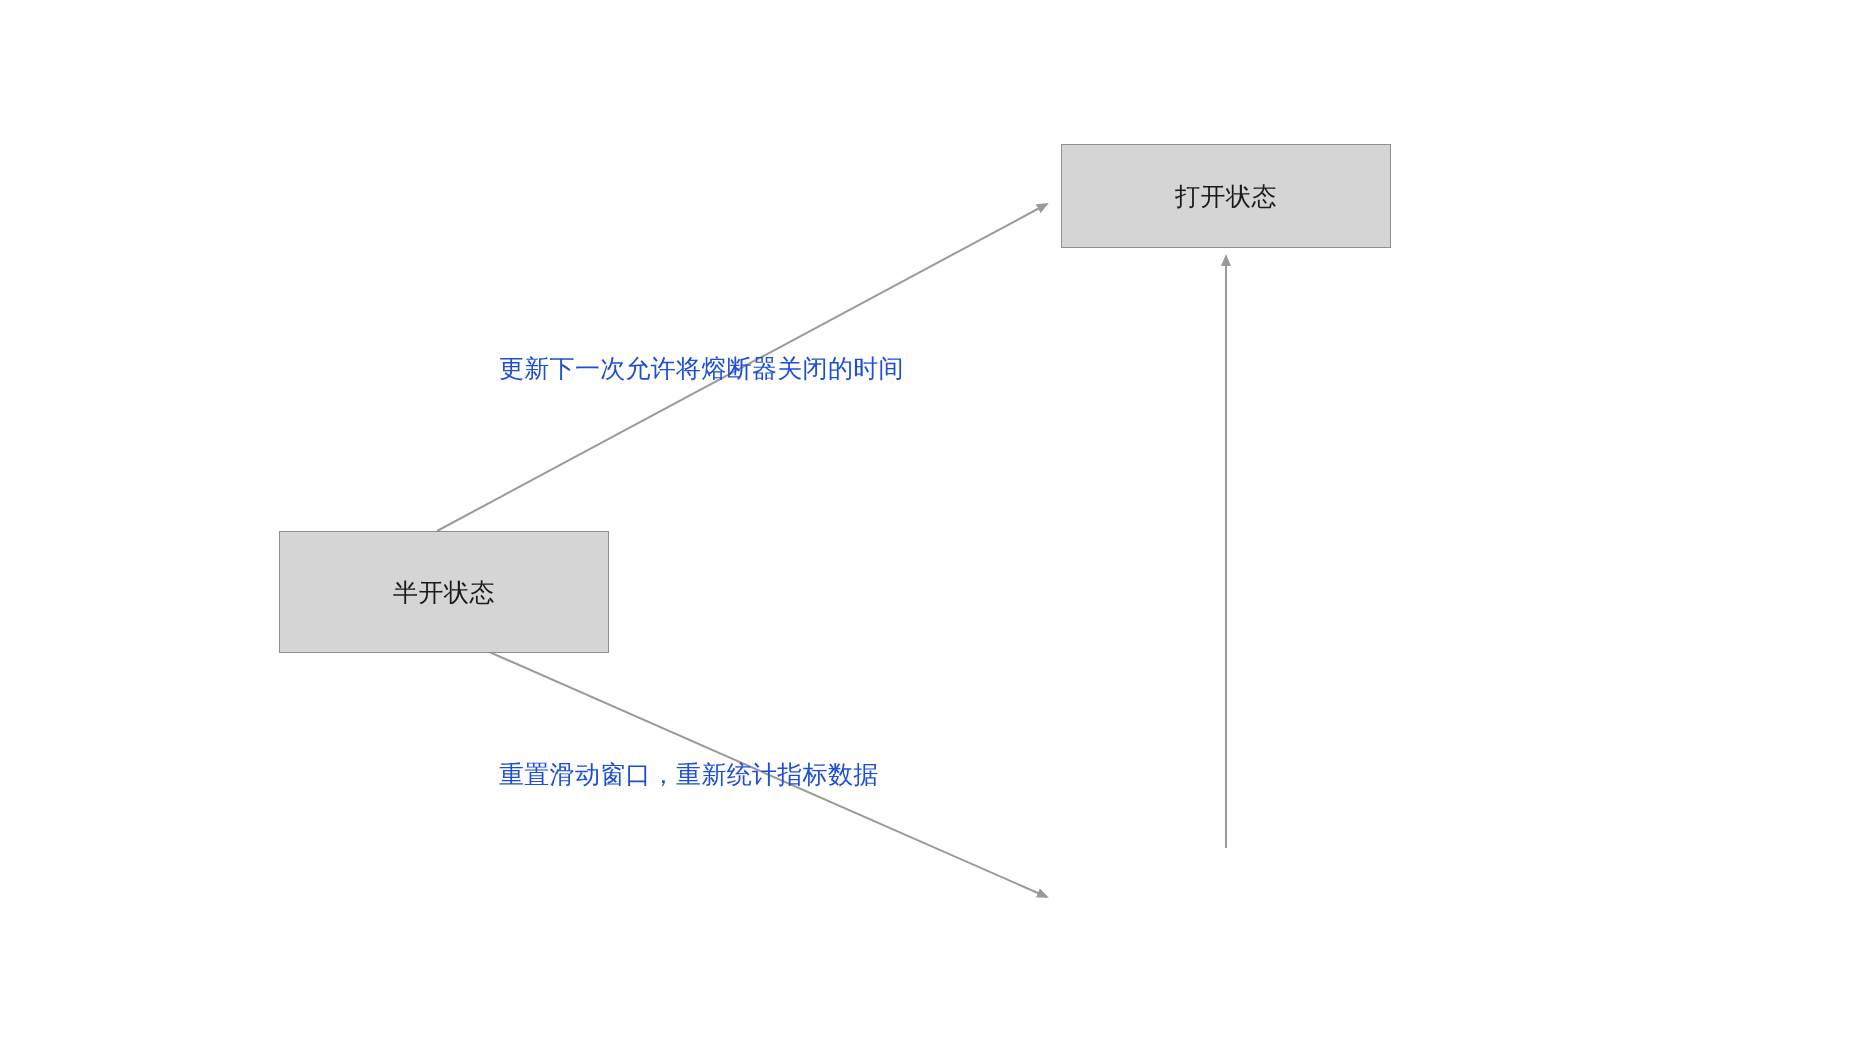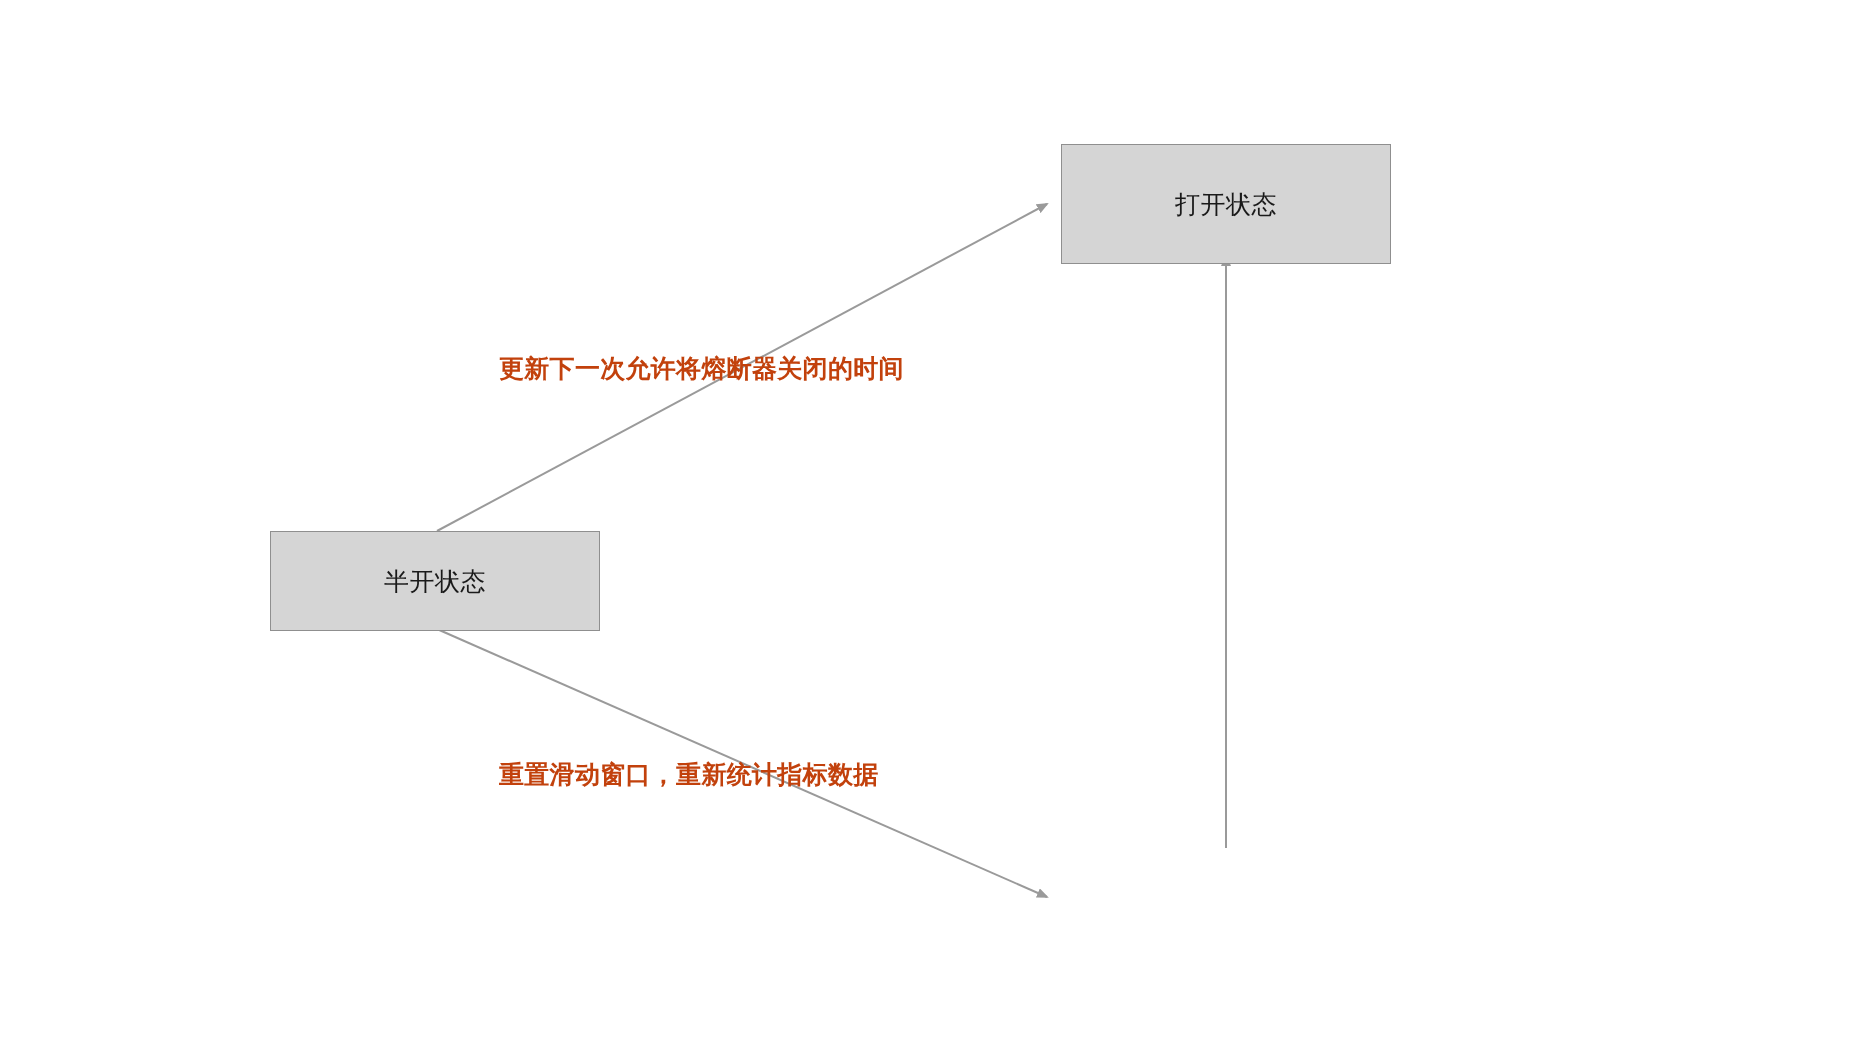--- a/index.html
+++ b/index.html
@@ -36,37 +36,36 @@
     justify-content: center;
     color: #1a1a1a;
     font-size: 25px;
     letter-spacing: 0.5px;
   }
   .node-label {
     pointer-events: none;
   }
   .edge-label {
     position: absolute;
-    color: #c2410c;
+    color: #1d4ed8;
     font-size: 25px;
     white-space: nowrap;
     letter-spacing: 0.3px;
-    font-weight: bold;
   }
   #node-half-open {
-    left: 270px;
+    left: 279px;
     top: 531px;
     width: 330px;
-    height: 100px;
+    height: 122px;
   }
   #node-open {
     left: 1061px;
     top: 144px;
     width: 330px;
-    height: 120px;
+    height: 104px;
   }
   #node-closed {
     left: 1061px;
     top: 848px;
     width: 330px;
     height: 98px;
   }
   #label-half-to-open {
     left: 499px;
     top: 352px;

